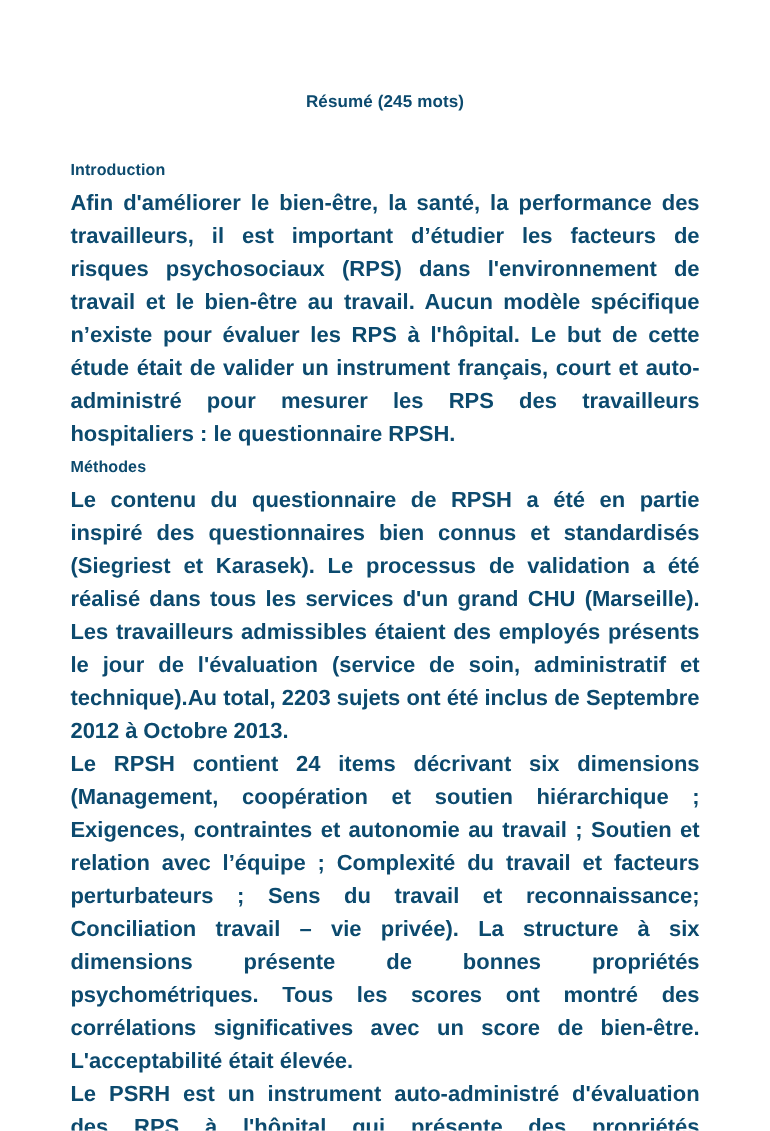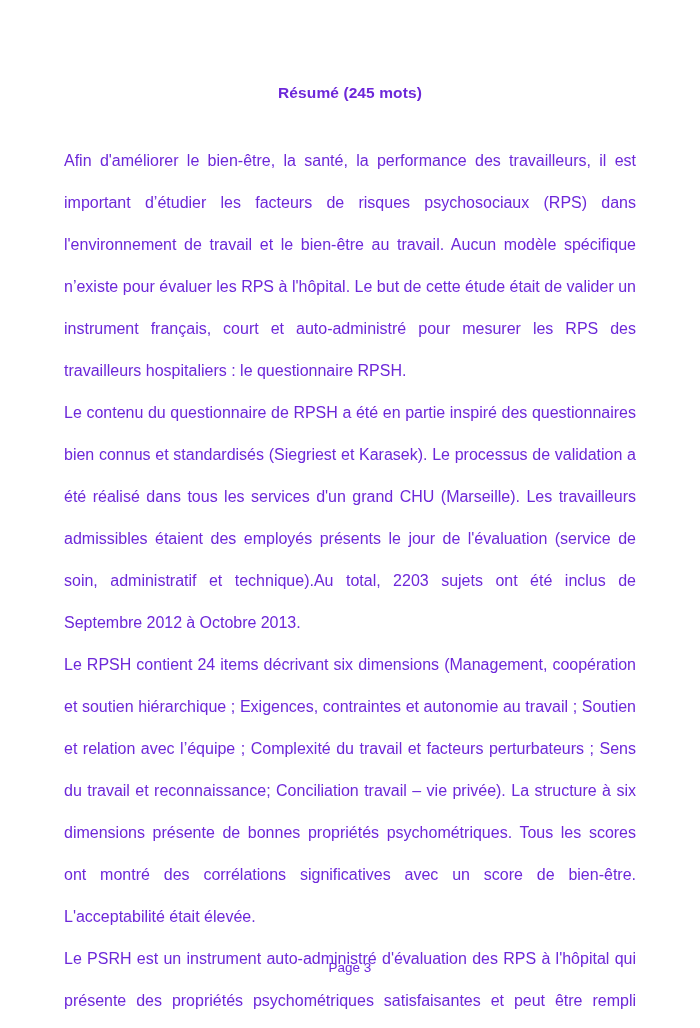--- a/index.html
+++ b/index.html
@@ -9,21 +9,21 @@
   }
 
   .page {
     position: relative;
     width: 700px;
     height: 1028px;
     margin: 0 auto;
     background: #ffffff;
     overflow: hidden;
     font-family: "Liberation Sans", sans-serif;
-    color: #6d28d9;
+    color: #0c4a6e;
     -webkit-font-smoothing: antialiased;
   }
 
   .doc-title {
     position: absolute;
     top: 84px;
     left: 64px;
     width: 572px;
     text-align: center;
     font-size: 15.5px;
@@ -44,24 +44,25 @@
 
   .section-heading {
     font-weight: bold;
     font-size: 14.6px;
     line-height: 30px;
     text-align: left;
     letter-spacing: 0.1px;
   }
 
   .section-body {
-    font-size: 16px;
-    line-height: 42px;
+    font-size: 20px;
+    line-height: 30px;
     text-align: justify;
     text-justify: inter-word;
+    font-weight: bold;
     
   }
 
   
   .section-body.tight {
     word-spacing: -0.2px;
   }
 
   .page-footer {
     position: absolute;
@@ -75,25 +76,26 @@
 </style>
 </head>
 <body>
 
 <div class="page">
 
   <div class="doc-title">Résumé (245 mots)</div>
 
   <div class="body-block">
 
+    <div class="section-heading">Introduction</div>
     <div class="section-body">Afin d'améliorer le bien-être, la santé, la performance des travailleurs, il est important d’étudier les facteurs de risques psychosociaux (RPS) dans l'environnement de travail et le bien-être au travail. Aucun modèle spécifique n’existe pour évaluer les RPS à l'hôpital. Le but de cette étude était de valider un instrument français, court et auto-administré pour mesurer les RPS des travailleurs hospitaliers : le questionnaire RPSH.</div>
 
+    <div class="section-heading">Méthodes</div>
     <div class="section-body tight">Le contenu du questionnaire de RPSH a été en partie inspiré des questionnaires bien connus et standardisés (Siegriest et Karasek). Le processus de validation a été réalisé dans tous les services d'un grand CHU (Marseille). Les travailleurs admissibles étaient des employés présents le jour de l'évaluation (service de soin, administratif et technique).Au total, 2203 sujets ont été inclus de Septembre 2012 à Octobre 2013.</div>
 
     <div class="section-body">Le RPSH contient 24 items décrivant six dimensions (Management, coopération et soutien hiérarchique ; Exigences, contraintes et autonomie au travail ; Soutien et relation avec l’équipe ; Complexité du travail et facteurs perturbateurs ; Sens du travail et reconnaissance; Conciliation travail – vie privée). La structure à six dimensions présente de bonnes propriétés psychométriques. Tous les scores ont montré des corrélations significatives avec un score de bien-être. L'acceptabilité était élevée.</div>
 
     <div class="section-body tight">Le PSRH est un instrument auto-administré d'évaluation des RPS à l'hôpital qui présente des propriétés psychométriques satisfaisantes et peut être rempli rapidement. Les études futures devraient identifier les facteurs qui déterminent un faible et un haut niveau de risque pour les travailleurs, afin de prendre des mesures appropriées.</div>
 
   </div>
 
-  <div class="page-footer">Page 3</div>
 
 </div>
 
 </body></html>

